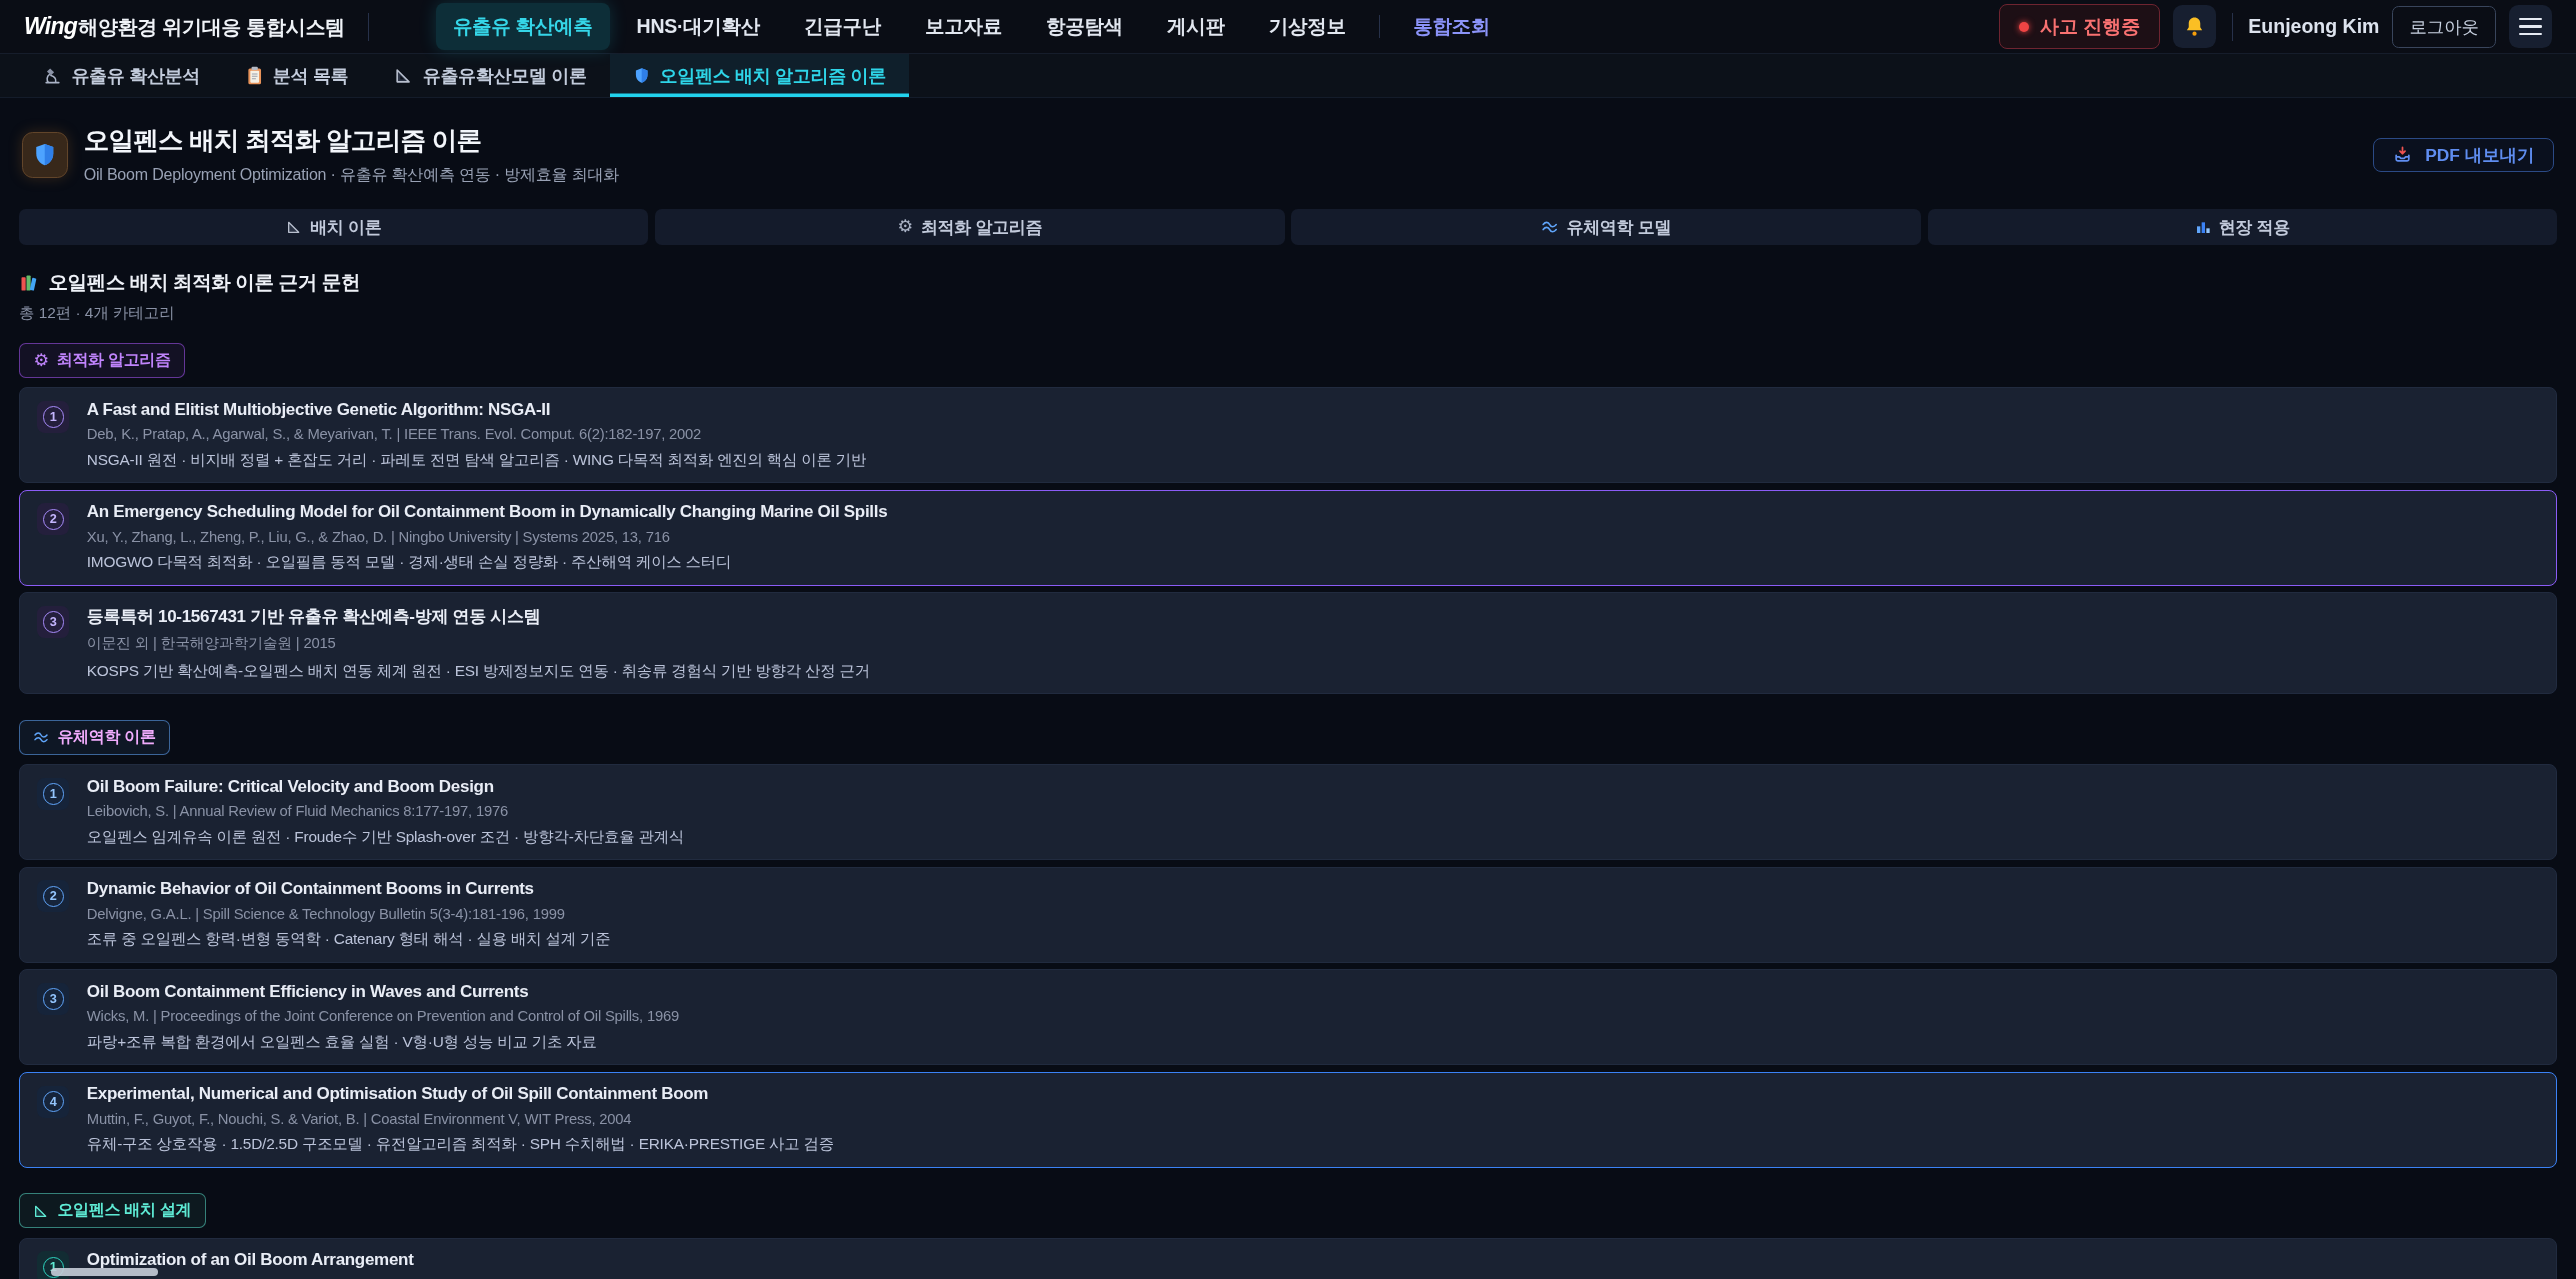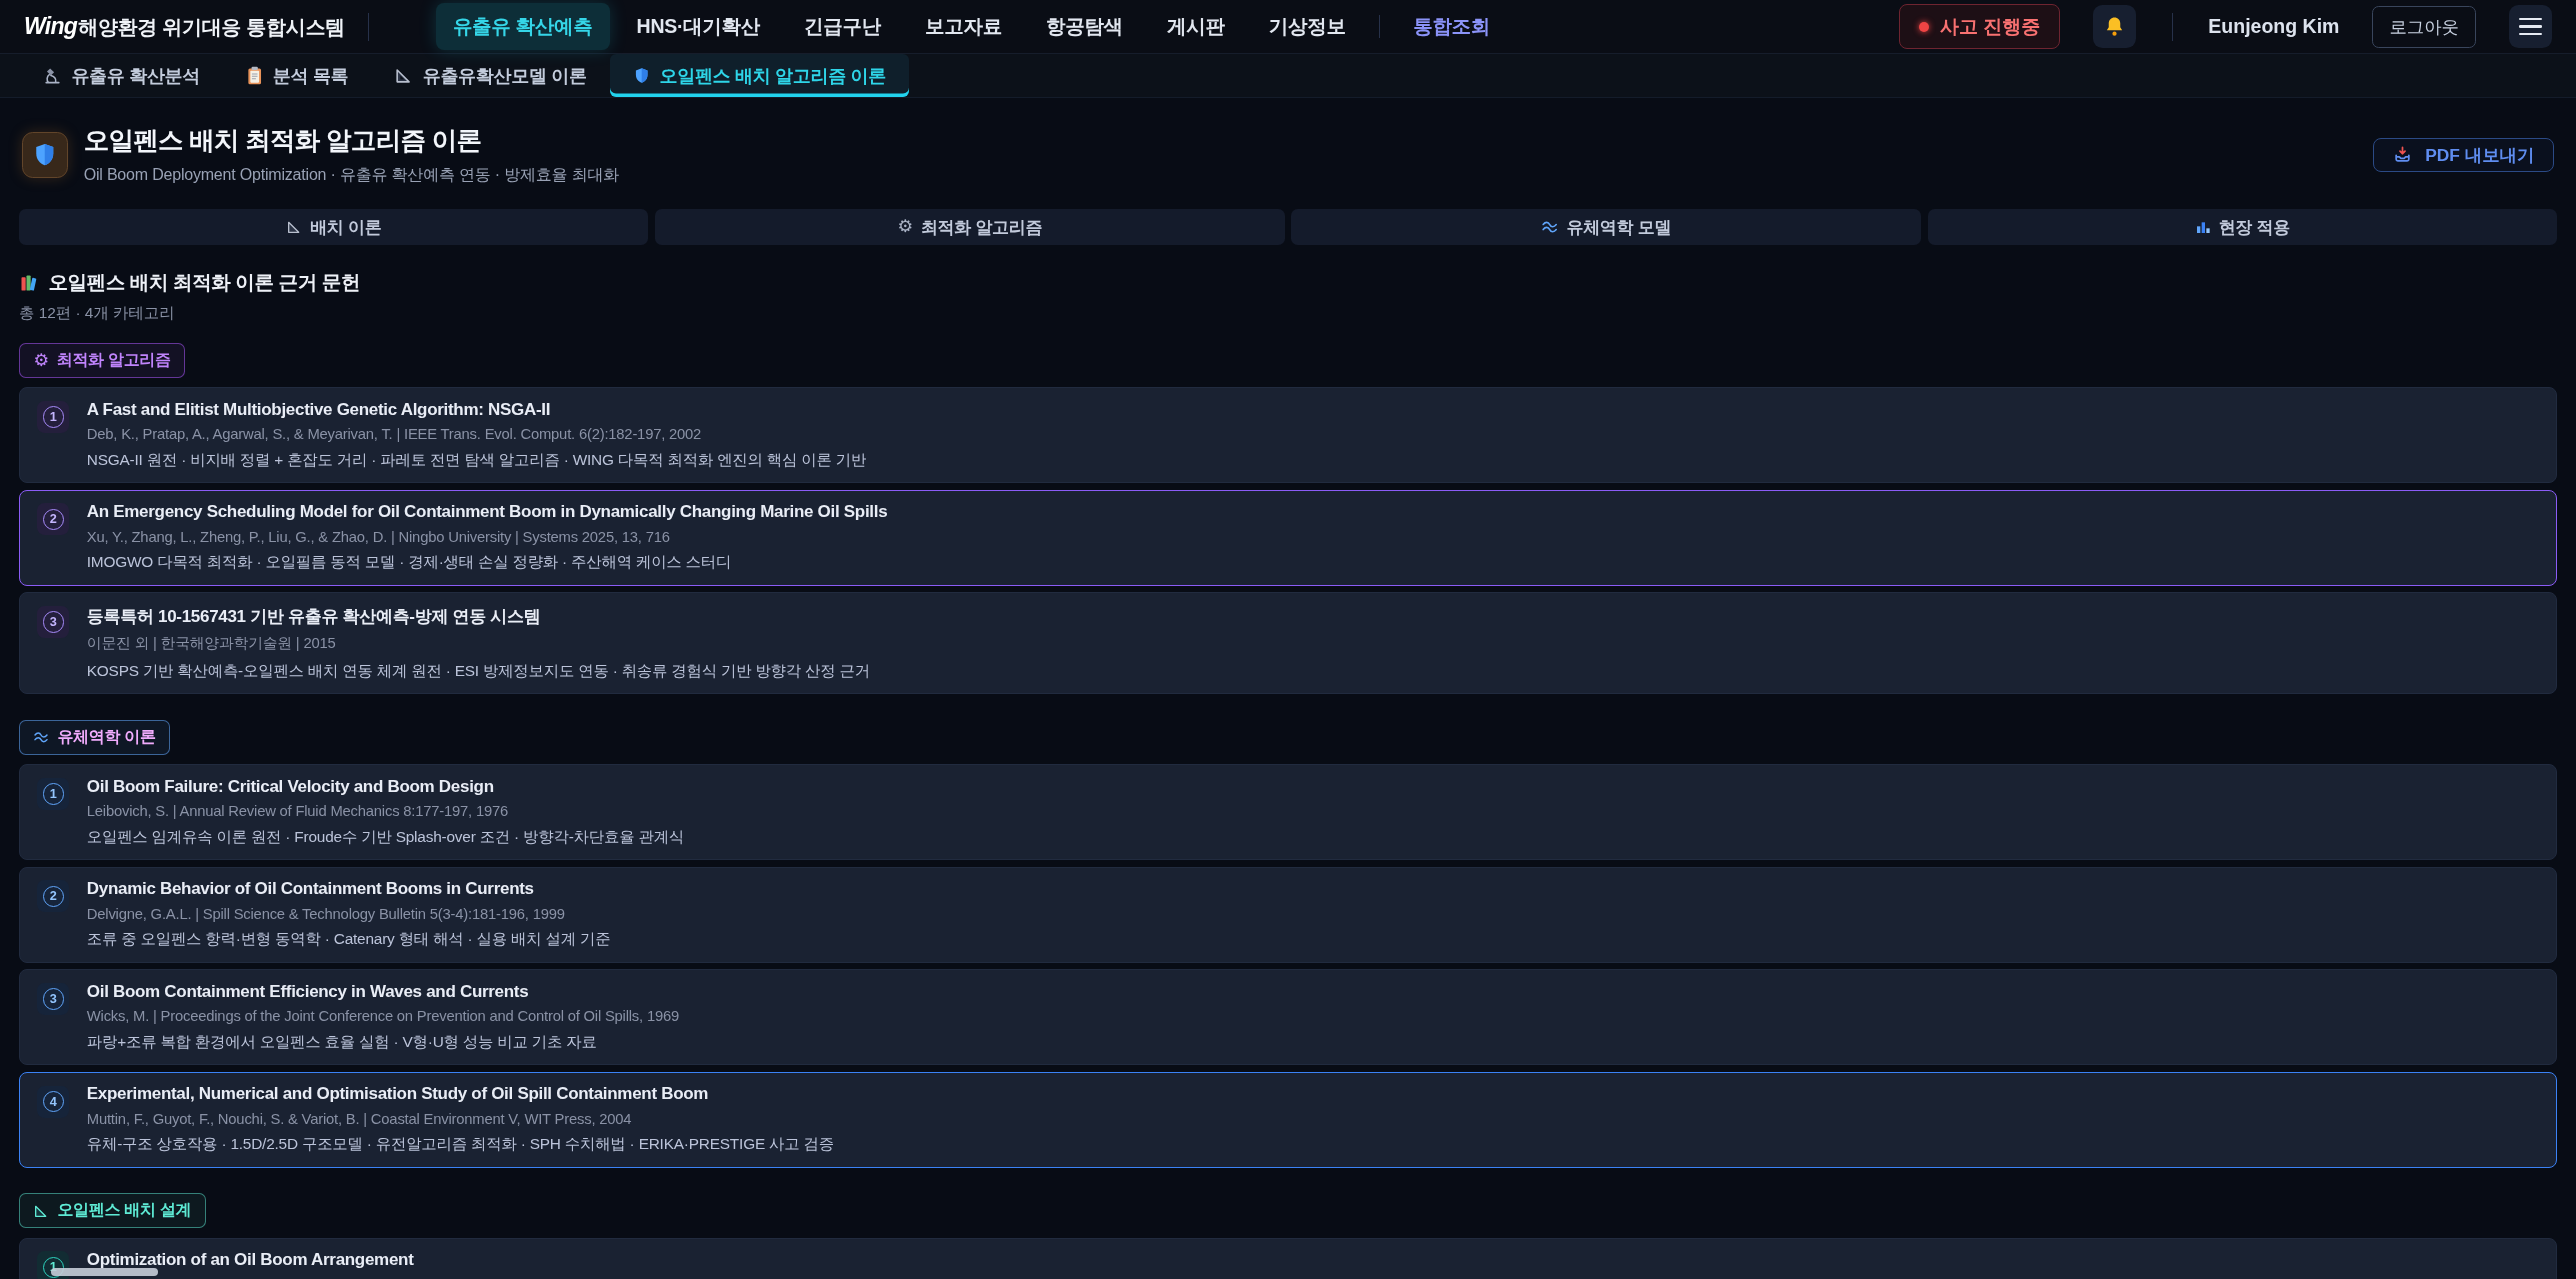--- a/index.html
+++ b/index.html
@@ -19,21 +19,21 @@
   .logo .name { font-size:20px; font-weight:700; color:#f0f3f8; letter-spacing:-0.3px; }
   .vdiv { width:0.7px; height:28px; background:#27314a; margin:0 23px; flex:0 0 auto; }
   .nav-items { display:flex; align-items:center; gap:9.4px;margin-left:44px; }
   .nav-i {
     font-size:19.5px; font-weight:700; color:#e2e7f0; padding:10px 17.4px;
     border-radius:8px; cursor:pointer; white-space:nowrap; letter-spacing:-0.3px;
   }
   .nav-i.active { color:#35d6e8; background:#0d2e38; box-shadow:0 0 17.4px rgba(34,211,238,.18); }
   .nav-i.accent { color:#8b93f8; }
   .nav-sep { width:0.7px; height:23px; background:#27314a; margin:0 6.7px; }
-  .nav-right { margin-left:auto; display:flex; align-items:center; gap:33px; }
+  .nav-right { margin-left:auto; display:flex; align-items:center; gap:13px; }
   .incident {
     display:flex; align-items:center; gap:10.7px; padding:8.7px 19px;
     border:0.7px solid #6e2430; border-radius:8px; background:#1d0f15;
     color:#f87171; font-size:19px; font-weight:700; white-space:nowrap;
   }
   .incident .dot { width:10px; height:10px; border-radius:50%; background:#ef4444; box-shadow:0 0 6.7px #ef4444; }
   .icon-btn {
     width:43px; height:43px; border-radius:9.4px; background:#171f30;
     display:flex; align-items:center; justify-content:center; cursor:pointer;
   }
@@ -46,21 +46,21 @@
   .burger span { display:block; width:23px; height:2.7px; border-radius:1.3px; background:#e6eaf2; }
   
   .tabbar {
     height:44px; background:#0c1119; border-bottom:0.7px solid #141c2a;
     display:flex; align-items:stretch; padding-left:20px;
   }
   .tab {
     display:flex; align-items:center; gap:9.4px; padding:0 23px;
     font-size:18px; font-weight:700; color:#c3ccdc; cursor:pointer; white-space:nowrap; letter-spacing:-0.3px;
   }
-  .tab.active { color:#2ed5e8; background:#0f1f2b; box-shadow:inset 0 -3.4px 0 #22d3ee;border-radius:6px; }
+  .tab.active { color:#2ed5e8; background:#0f1f2b; box-shadow:inset 0 -3.4px 0 #22d3ee; }
   
   .main { padding:17.4px 19px 0 19px; background:#080c15; }
   .page-head { display:flex; align-items:center; gap:16px; padding:8px 2.7px 4px 2.7px; }
   .page-ico {
     width:46px; height:46px; border-radius:10.7px; background:#38281a;
     border:0.7px solid #62452a; display:flex; align-items:center; justify-content:center;
     box-shadow:0 0 13.4px rgba(180,110,40,.25);
   }
   .page-title { font-size:25.5px; font-weight:800; color:#f3f6fb; letter-spacing:-0.7px; }
   .page-sub { font-size:16px; color:#99a2b5; margin-top:6.7px; letter-spacing:-0.2px; }

